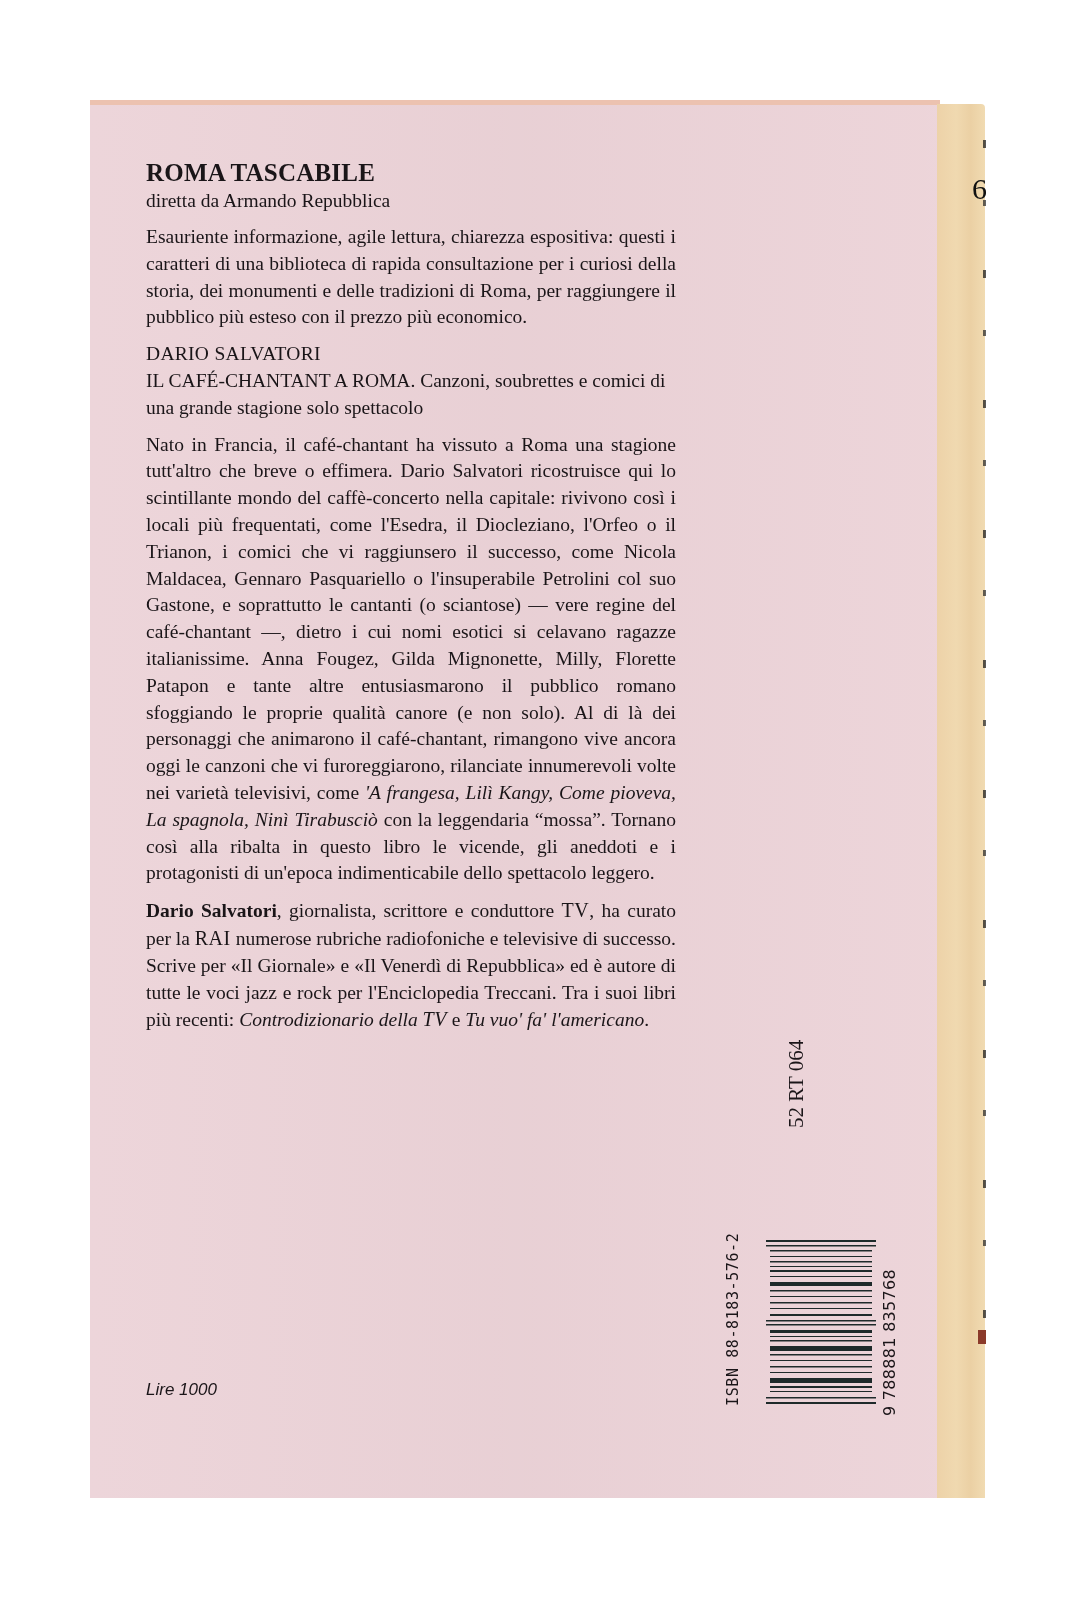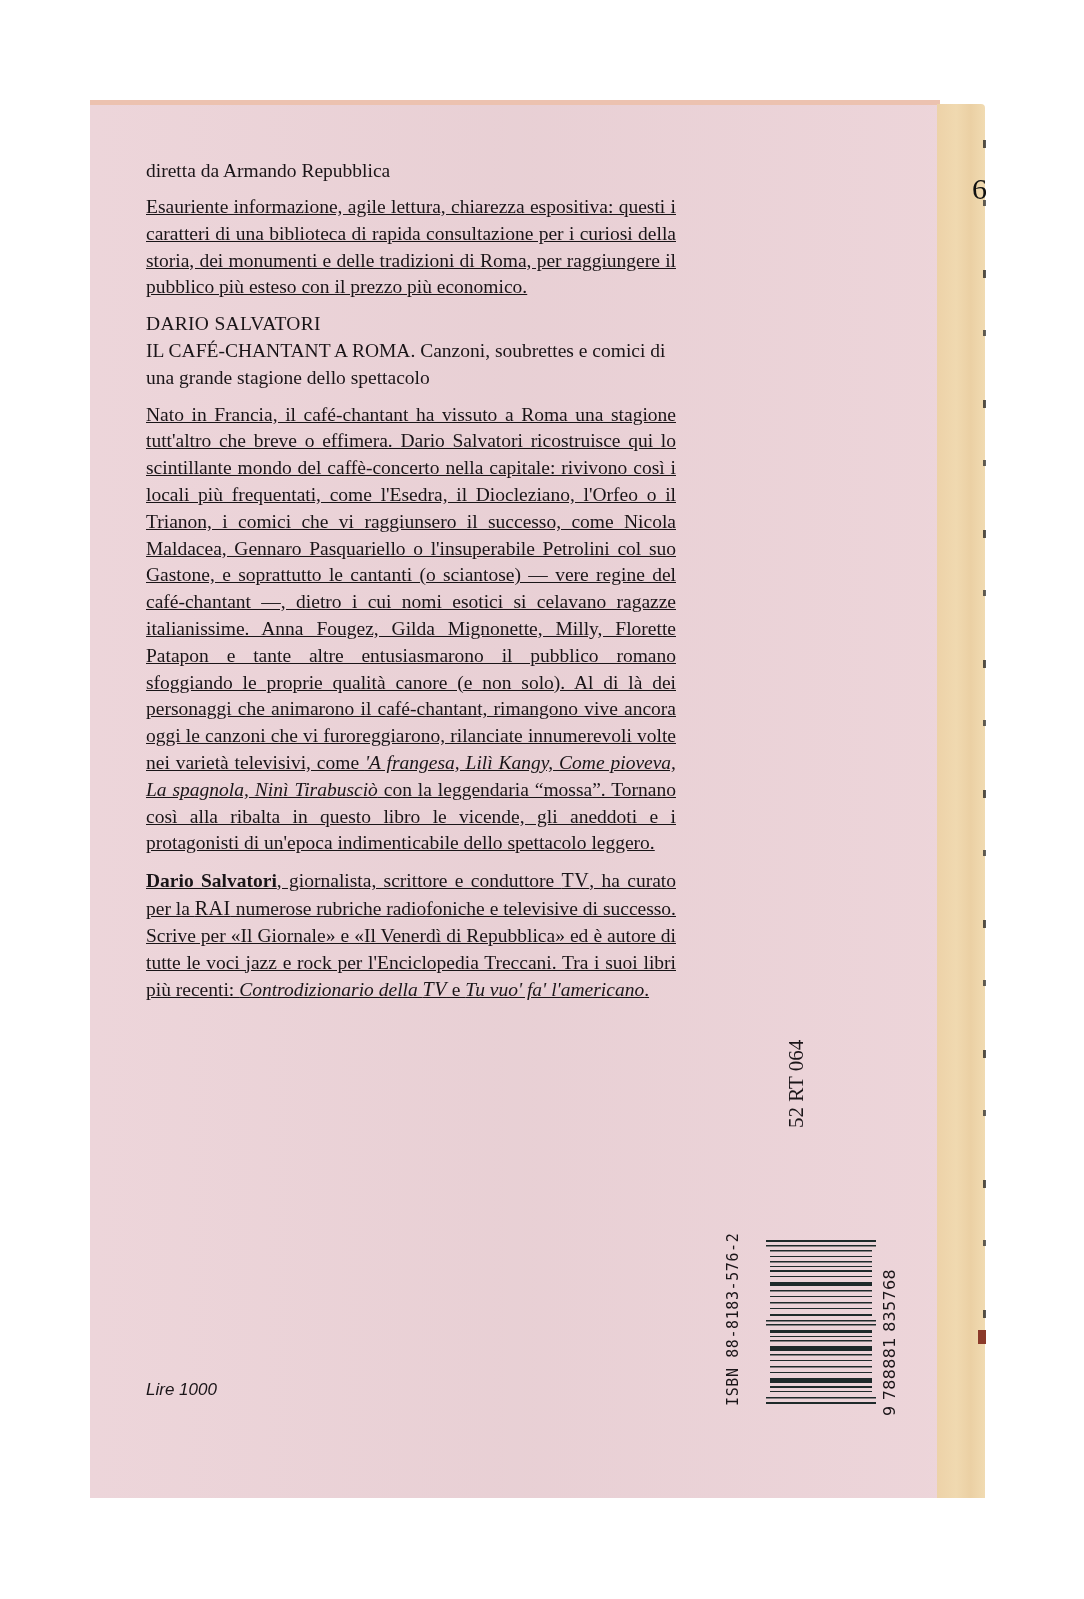--- a/index.html
+++ b/index.html
@@ -78,21 +78,20 @@
       letter-spacing: 0.2px;
       margin: 0;
     }
     .series-editor {
       margin: 0 0 10px 0;
       font-size: 19.5px;
       line-height: 26px;
     }
     .para {
       margin: 0 0 10px 0;
-      text-decoration: underline;
     }
     .author-caps {
       margin: 0;
       letter-spacing: 0.3px;
     }
     .book-title {
       margin: 0 0 10px 0;
       text-align: left;
     }
     .bold { font-weight: bold; }
@@ -154,25 +153,26 @@
 </head>
 <body>
 
 <div class="cover"></div>
 <div class="spine"></div>
 <div class="spine-edge"></div>
 <div class="spine-letter">6</div>
 <div class="spine-mark"></div>
 
 <div class="text-block">
+  <p class="series-title">ROMA TASCABILE</p>
   <p class="series-editor">diretta da Armando Repubblica</p>
   <p class="para">Esauriente informazione, agile lettura, chiarezza espositiva: questi i caratteri di una biblioteca di rapida consultazione per i curiosi della storia, dei monumenti e delle tradizioni di Roma, per raggiungere il pubblico più esteso con il prezzo più economico.</p>
 
   <p class="author-caps">DARIO SALVATORI</p>
-  <p class="book-title">IL CAFÉ-CHANTANT A ROMA. Canzoni, soubrettes e comici di una grande stagione dello spettacolo</p>
+  <p class="book-title">IL CAFÉ-CHANTANT A ROMA. Canzoni, soubrettes e comici di una grande stagione solo spettacolo</p>
 
   <p class="para"><span>Nato in Francia, il café-chantant ha vissuto a Roma una stagione tutt'altro che breve o effimera. Dario Salvatori ricostruisce qui lo scintillante mondo del caffè-concerto nella capitale: rivivono così i locali più frequentati, come l'Esedra, il Diocleziano, l'Orfeo o il Trianon, i comici che vi raggiunsero il successo, come Nicola Maldacea, Gennaro Pasquariello o l'insuperabile Petrolini col suo Gastone, e soprattutto le cantanti (o sciantose) — vere regine del café-chantant —, dietro i cui nomi esotici si celavano ragazze italianissime. Anna Fougez, Gilda Mignonette, Milly, Florette Patapon e tante altre entusiasmarono il pubblico romano sfoggiando le proprie qualità canore (e non solo). Al di là dei personaggi che animarono il café-chantant, rimangono vive ancora oggi le canzoni che vi furoreggiarono, rilanciate innumerevoli volte nei varietà televisivi, come </span><span class="ital">'A frangesa, Lilì Kangy, Come pioveva, La spagnola, Ninì Tirabusciò</span><span> con la leggendaria “mossa”. Tornano così alla ribalta in questo libro le vicende, gli aneddoti e i protagonisti di un'epoca indimenticabile dello spettacolo leggero.</span></p>
 
   <p class="para"><span class="bold">Dario Salvatori</span><span>, giornalista, scrittore e conduttore </span><span class="smallcaps">TV</span><span>, ha curato per la </span><span class="smallcaps">RAI</span><span> numerose rubriche radiofoniche e televisive di successo. Scrive per «Il Giornale» e «Il Venerdì di Repubblica» ed è autore di tutte le voci jazz e rock per l'Enciclopedia Treccani. Tra i suoi libri più recenti: </span><span class="ital">Controdizionario della </span><span class="ital smallcaps">TV</span><span> e </span><span class="ital">Tu vuo' fa' l'americano</span><span>.</span></p>
 </div>
 
 <div class="price">Lire 1000</div>
 
 <div class="catalog-code">52 RT 064</div>
 

